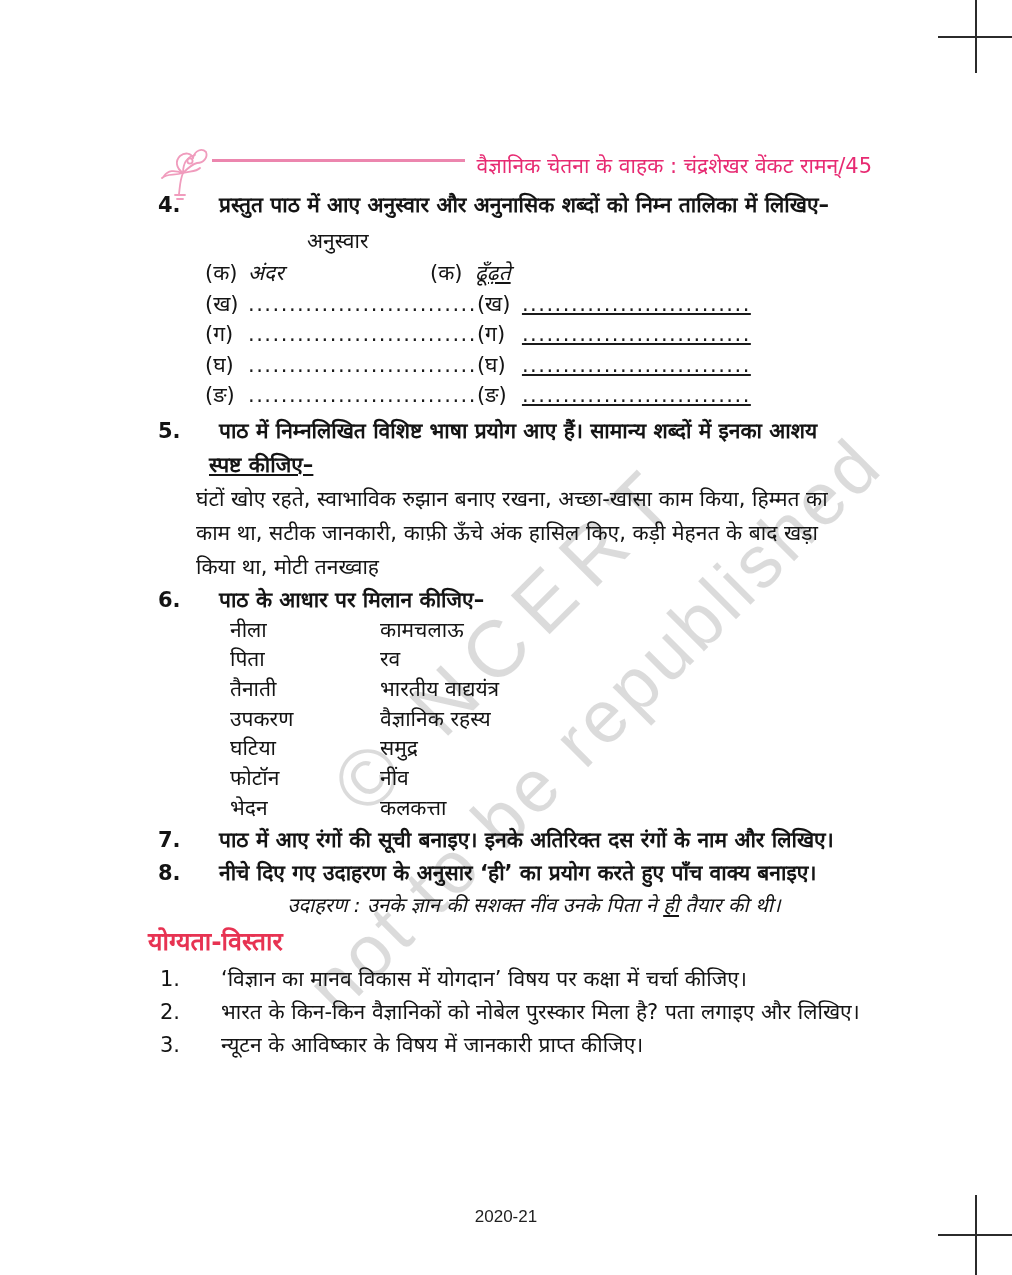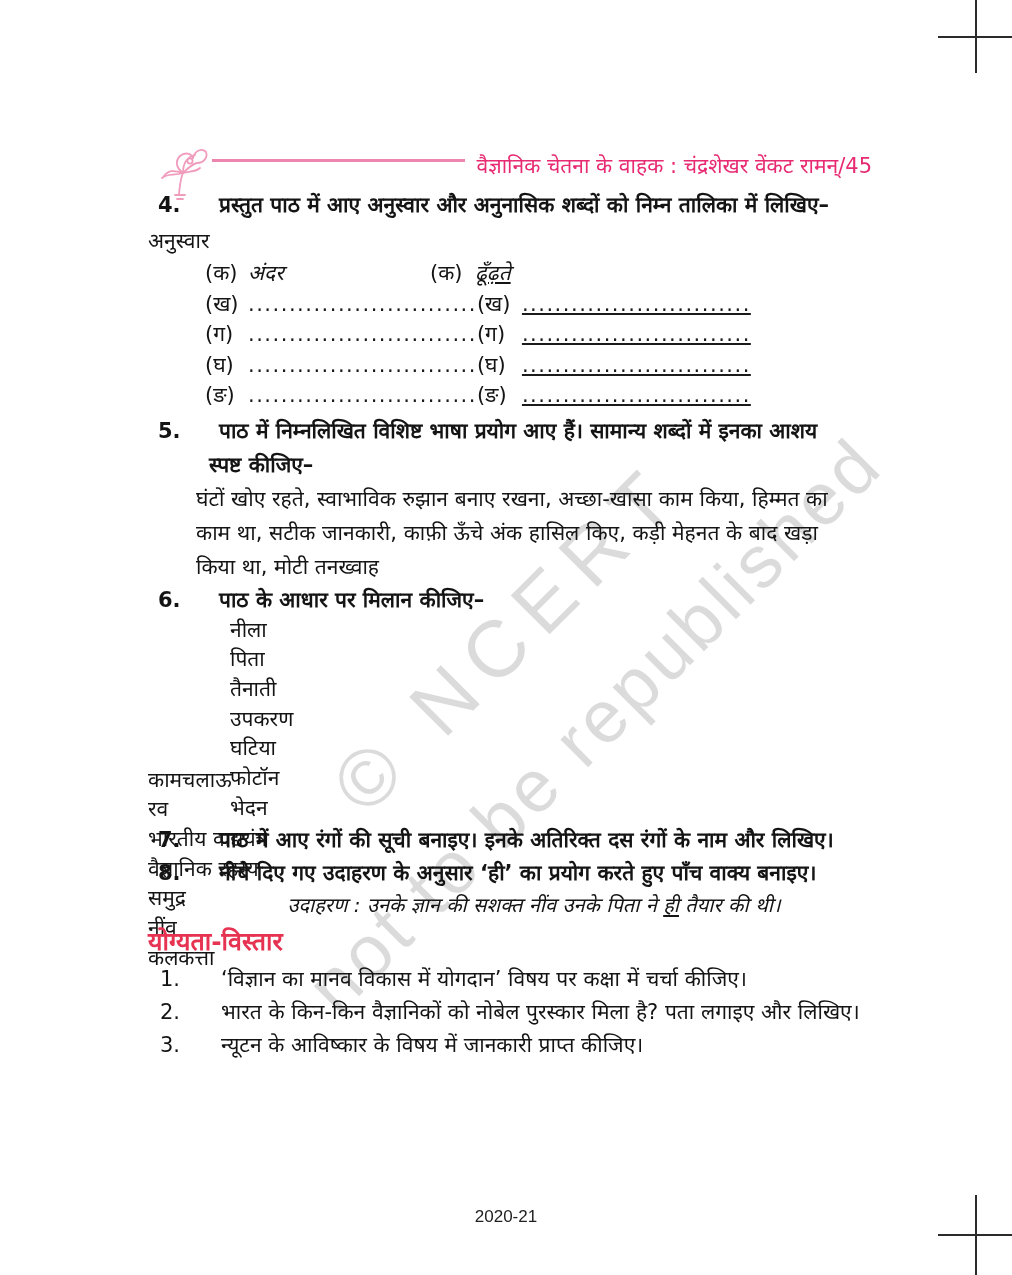--- a/index.html
+++ b/index.html
@@ -31,36 +31,36 @@
   .header-title{color:#e72a72;font-size:21px;line-height:1.25;white-space:nowrap;margin-bottom:10px;}
 
   
   .content{position:absolute;left:148px;top:188px;width:724px;z-index:1;}
 
   .q-row{display:flex;line-height:34px;}
   .q-num{flex:0 0 61px;padding-left:10px;font-weight:bold;}
   .q-text{flex:1;font-weight:bold;}
 
   
-  .table-head{display:flex;height:33px;line-height:33px;margin-top:3px;}
+  .table-head{display:flex;margin-left:159px;height:33px;line-height:33px;margin-top:3px;}
   .th1{width:185px;}
   .th2{flex:1;}
   .t-row{display:flex;height:30.5px;line-height:30.5px;}
   .t-l1{flex:0 0 43px;margin-left:57px;}
   .t-w1{flex:0 0 182px;}
   .t-l2{flex:0 0 45px;}
   .t-w2{flex:1;text-decoration:underline;}
   .italic{font-style:italic;}
   .dots{letter-spacing:1.5px;color:#1b1b1b;}
 
   .q5-line{line-height:34px;font-weight:bold;}
-  .q5-indent{margin-left:61px;}
+  .q5-indent{margin-left:61px;text-decoration:underline;}
   .q5-body{margin-left:48px;line-height:34px;}
 
-  .m-row{display:flex;height:29.7px;line-height:29.7px;flex-direction:column;}
+  .m-row{display:flex;height:29.7px;line-height:29.7px;}
   .m-left{flex:0 0 150px;margin-left:82px;}
   .m-right{flex:1;}
 
   .example{margin-left:48px;line-height:30px;font-style:italic;font-size:20px;text-align:center;}
   .example .emph{text-decoration:underline;text-underline-offset:3px;}
 
   .section-heading{color:#e73352;font-weight:bold;font-size:25px;line-height:42px;margin-top:1px;}
 
   .activity-row{display:flex;line-height:33px;}
   .activity-row .a-num{flex:0 0 61px;padding-left:12px;}

